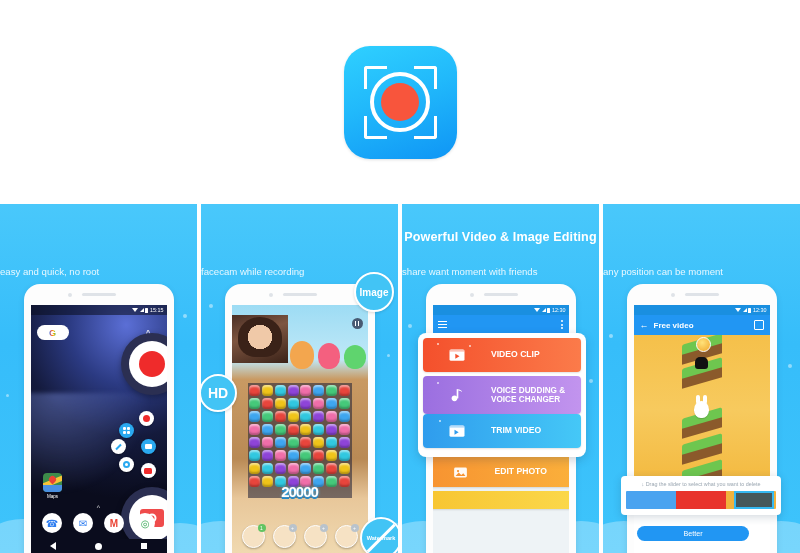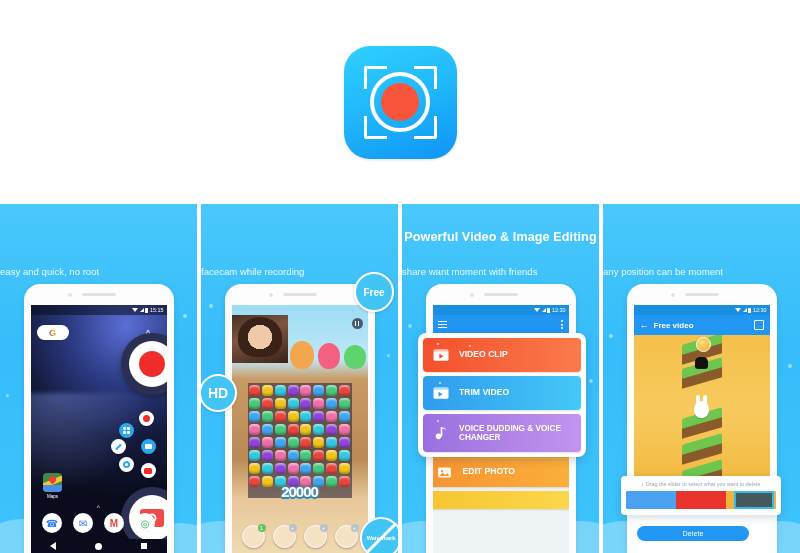--- a/index.html
+++ b/index.html
@@ -175,22 +175,22 @@
   .editor{position:absolute;inset:0;background:#eef3f6;}
   .editor .appbar{height:22px;background:#2196f3;position:relative;}
   .editor .statusbar{background:#1a8fe0;}
   .ham{position:absolute;left:5px;top:6px;width:9px;height:7px;}
   .ham i{display:block;height:1.3px;background:#fff;margin-bottom:1.6px;}
   .dots{position:absolute;right:6px;top:5px;width:2px;}
   .dots i{display:block;width:2px;height:2px;background:#fff;border-radius:50%;margin-bottom:1.5px;}
   .menu-list{position:absolute;left:-6px;top:34px;width:148px;text-align:right;}
   .mcard{
     height:30px;border-radius:4px;margin-bottom:4px;display:flex;align-items:center;
-    padding-left:8px;box-sizing:border-box;color:#fff;font-weight:bold;font-size:8.6px;
-    box-shadow:0 1px 2px rgba(0,0,0,.12);position:relative;overflow:hidden;
+    padding-left:24px;box-sizing:border-box;color:#fff;font-weight:bold;font-size:8.6px;
+    box-shadow:0 1px 2px rgba(0,0,0,.12);position:relative;overflow:hidden;gap:16px;
   }
   .mcard .mico{width:20px;height:20px;margin-right:8px;display:flex;align-items:center;justify-content:center;flex:0 0 auto;}
   .mcard .mlabel{line-height:1.12;}
   .float-group{
     position:absolute;left:-8px;top:30px;width:152px;background:#fff;border-radius:8px;padding:5px;
     box-sizing:border-box;box-shadow:0 3px 10px rgba(30,60,90,.22);
   }
   .sparkle{position:absolute;background:#fff;border-radius:50%;opacity:.75;}
 
   
@@ -437,21 +437,21 @@
               </span>
             <span class="boost">
                 <b style="background:#b9c3cc;">+</b>
               </span>
           </div>
         </div>
       </div>
     </div>
 
     <div class="badge" style="right:4px;top:68px;width:36px;height:36px;font-size:10px;">
-      <span>Free</span>
+      <span>Image</span>
     </div>
     <div class="badge" style="left:-2px;top:170px;width:34px;height:34px;font-size:14px;">
       <span>HD</span>
     </div>
     <div class="badge" style="right:-4px;bottom:-6px;width:38px;height:38px;font-size:5.6px;">
       <span>Watermark</span>
       <span class="slash"></span>
     </div>
   </div>
 
@@ -523,41 +523,41 @@
         <span class="sparkle" style="left:46px;top:7px;width:2px;height:2px;"></span>
         <span class="mico">
           <svg width="22" height="22" viewBox="0 0 24 24">
               <rect x="3" y="5" width="18" height="14" rx="2" fill="#fff"></rect>
               <rect x="3" y="5" width="18" height="3" fill="#f4502c" opacity=".35"></rect>
               <path d="M10 10.5l5 3-5 3z" fill="#f4502c"></path>
             </svg>
         </span>
         <span class="mlabel">VIDEO CLIP</span>
       </div>
+      <div class="mcard" style="background:linear-gradient(90deg,#9b6fe0,#c294ee);height:38px;margin-bottom:0;font-size:8.2px;">
+        <span class="sparkle" style="left:14px;top:6px;width:2px;height:2px;"></span>
+        <span class="mico">
+          <svg width="22" height="22" viewBox="0 0 24 24">
+              <circle cx="9" cy="16" r="3.4" fill="#fff"></circle>
+              <rect x="11.6" y="5" width="2" height="11" fill="#fff"></rect>
+              <path d="M13.6 5c3 .6 4.4 1.8 4.6 3.6-1-1.2-2.6-1.8-4.6-2z" fill="#fff"></path>
+            </svg>
+        </span>
+        <span class="mlabel">VOICE DUDDING &amp; VOICE CHANGER</span>
+      </div>
       <div class="mcard" style="background:linear-gradient(90deg,#2f9ced,#45c8f7);height:34px;">
         <span class="sparkle" style="left:16px;top:6px;width:2px;height:2px;"></span>
         <span class="mico">
           <svg width="22" height="22" viewBox="0 0 24 24">
               <rect x="3" y="5" width="18" height="14" rx="2" fill="#fff"></rect>
               <rect x="3" y="5" width="18" height="3" fill="#2f9ced" opacity=".35"></rect>
               <path d="M9 10.5l5 3-5 3z" fill="#2f9ced"></path>
             </svg>
         </span>
         <span class="mlabel">TRIM VIDEO</span>
-      </div>
-      <div class="mcard" style="background:linear-gradient(90deg,#9b6fe0,#c294ee);height:38px;margin-bottom:0;font-size:8.2px;">
-        <span class="sparkle" style="left:14px;top:6px;width:2px;height:2px;"></span>
-        <span class="mico">
-          <svg width="22" height="22" viewBox="0 0 24 24">
-              <circle cx="9" cy="16" r="3.4" fill="#fff"></circle>
-              <rect x="11.6" y="5" width="2" height="11" fill="#fff"></rect>
-              <path d="M13.6 5c3 .6 4.4 1.8 4.6 3.6-1-1.2-2.6-1.8-4.6-2z" fill="#fff"></path>
-            </svg>
-        </span>
-        <span class="mlabel">VOICE DUDDING &amp; VOICE CHANGER</span>
       </div>
     </div>
   </div>
 
   <div class="panel">
     <span class="cloud" style="left:-18px;bottom:-12px;width:78px;height:44px;"></span>
     <span class="cloud" style="right:-18px;bottom:-10px;width:74px;height:42px;"></span>
     <span class="bubble" style="left:6px;top:130px;width:4px;height:4px;"></span>
     <span class="bubble" style="right:8px;top:160px;width:4px;height:4px;"></span>
     <div class="subline">any position can be moment</div>
@@ -618,15 +618,15 @@
       <div class="filmstrip" id="filmstrip">
           <span class="fs" style="background: rgb(74, 163, 240);"></span>
           <span class="fs" style="background: rgb(74, 163, 240);"></span>
           <span class="fs" style="background: rgb(232, 52, 44);"></span>
           <span class="fs" style="background: rgb(232, 52, 44);"></span>
           <span class="fs" style="background: rgb(240, 179, 60);"></span>
           <span class="fs" style="background: rgb(240, 179, 60);"></span>
         <span class="fs-sel"></span>
       </div>
     </div>
-    <div class="delete-btn" style="left:34px;bottom:12px;">Delete</div>
+    <div class="delete-btn" style="left:34px;bottom:12px;">Better</div>
   </div>
 </div>
 
 </body></html>

